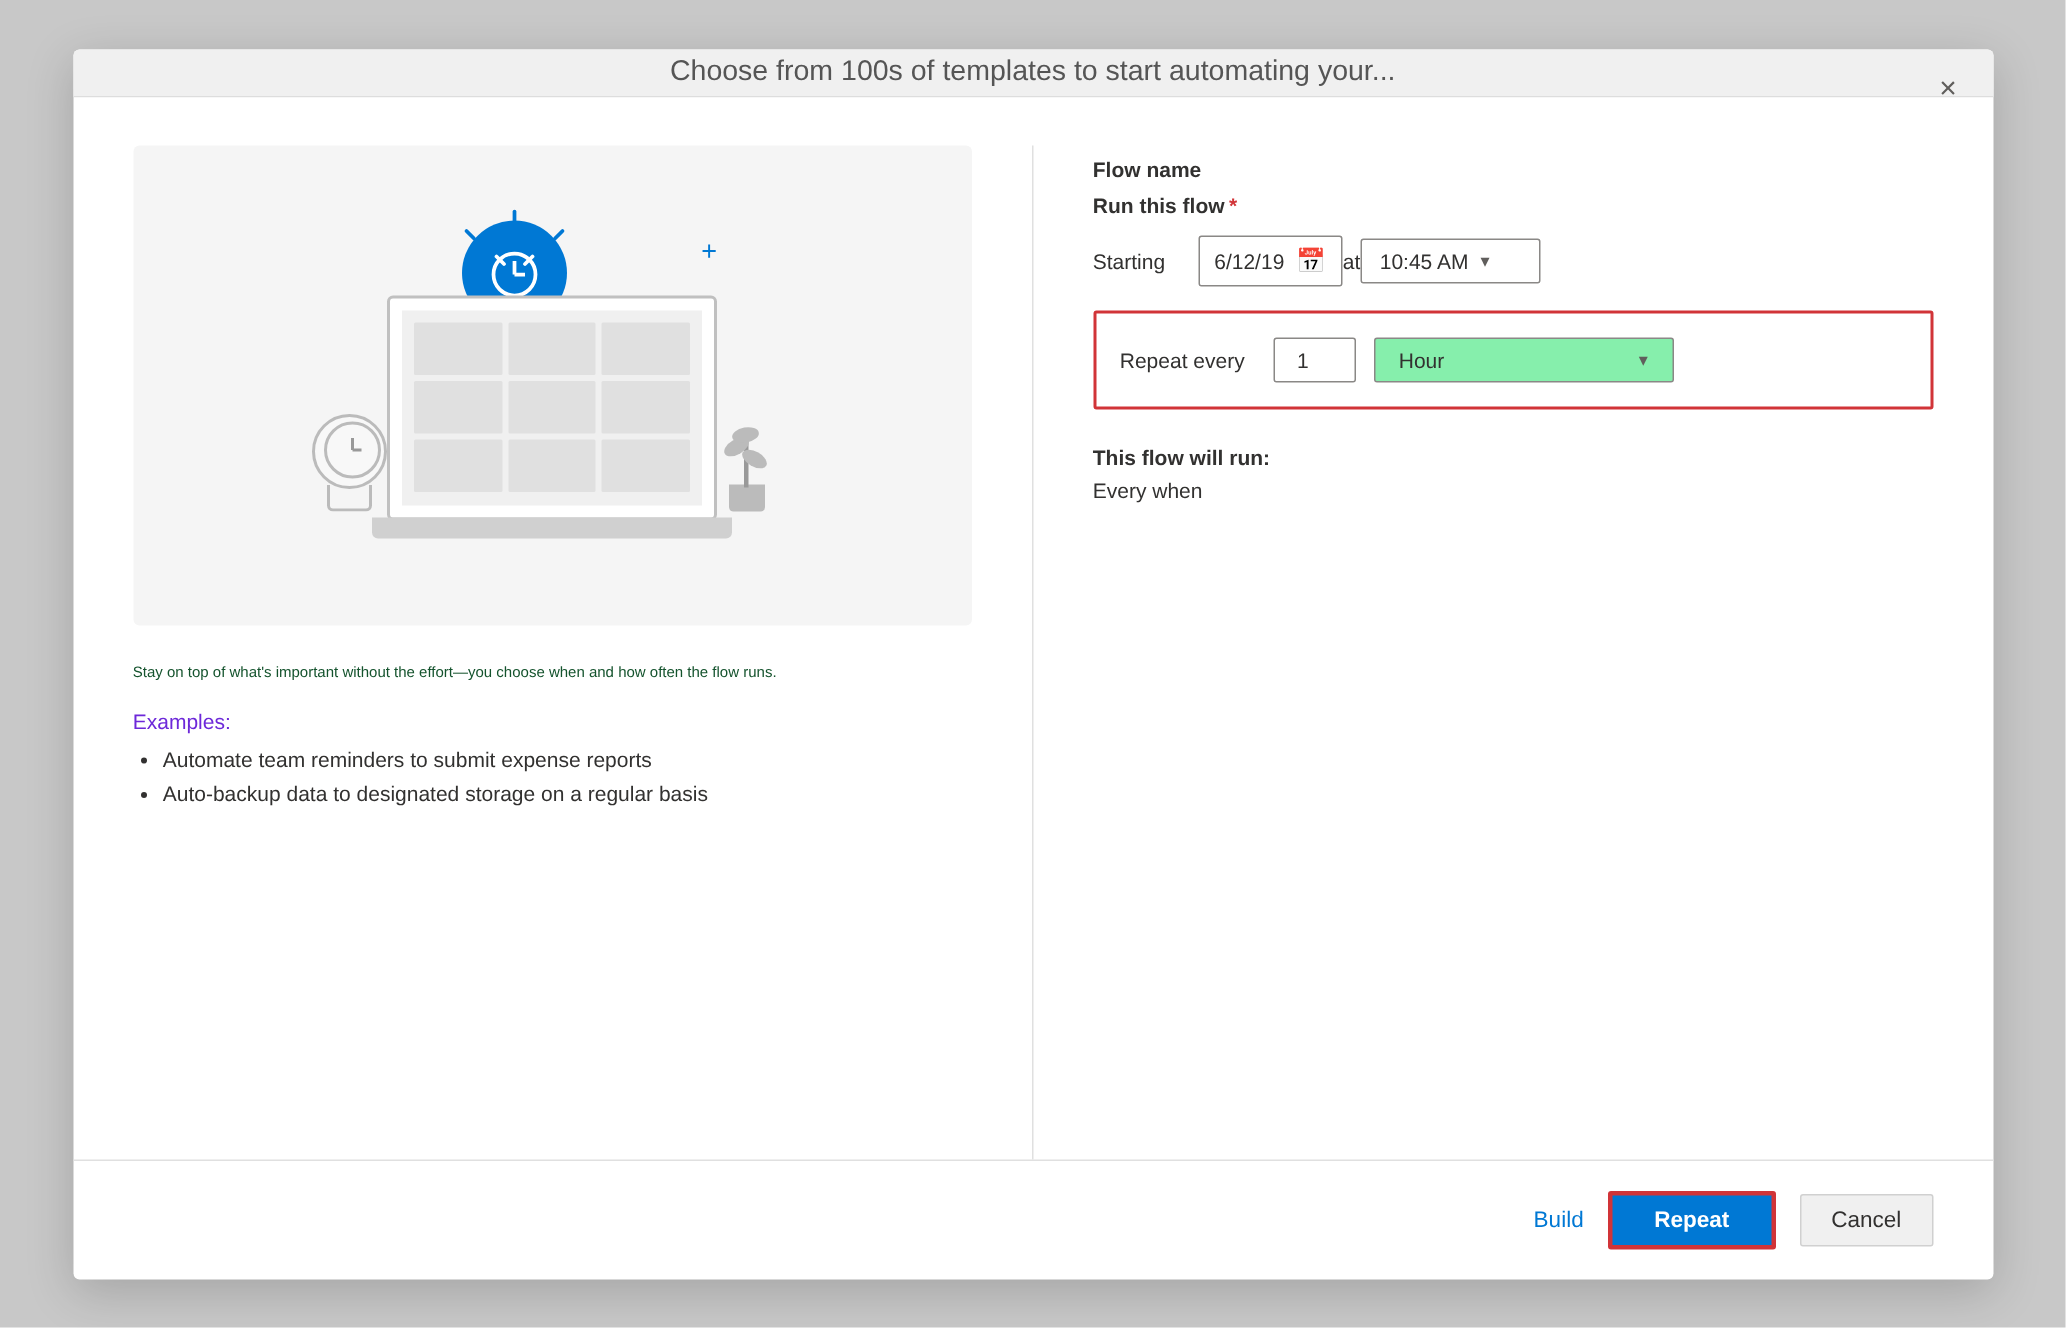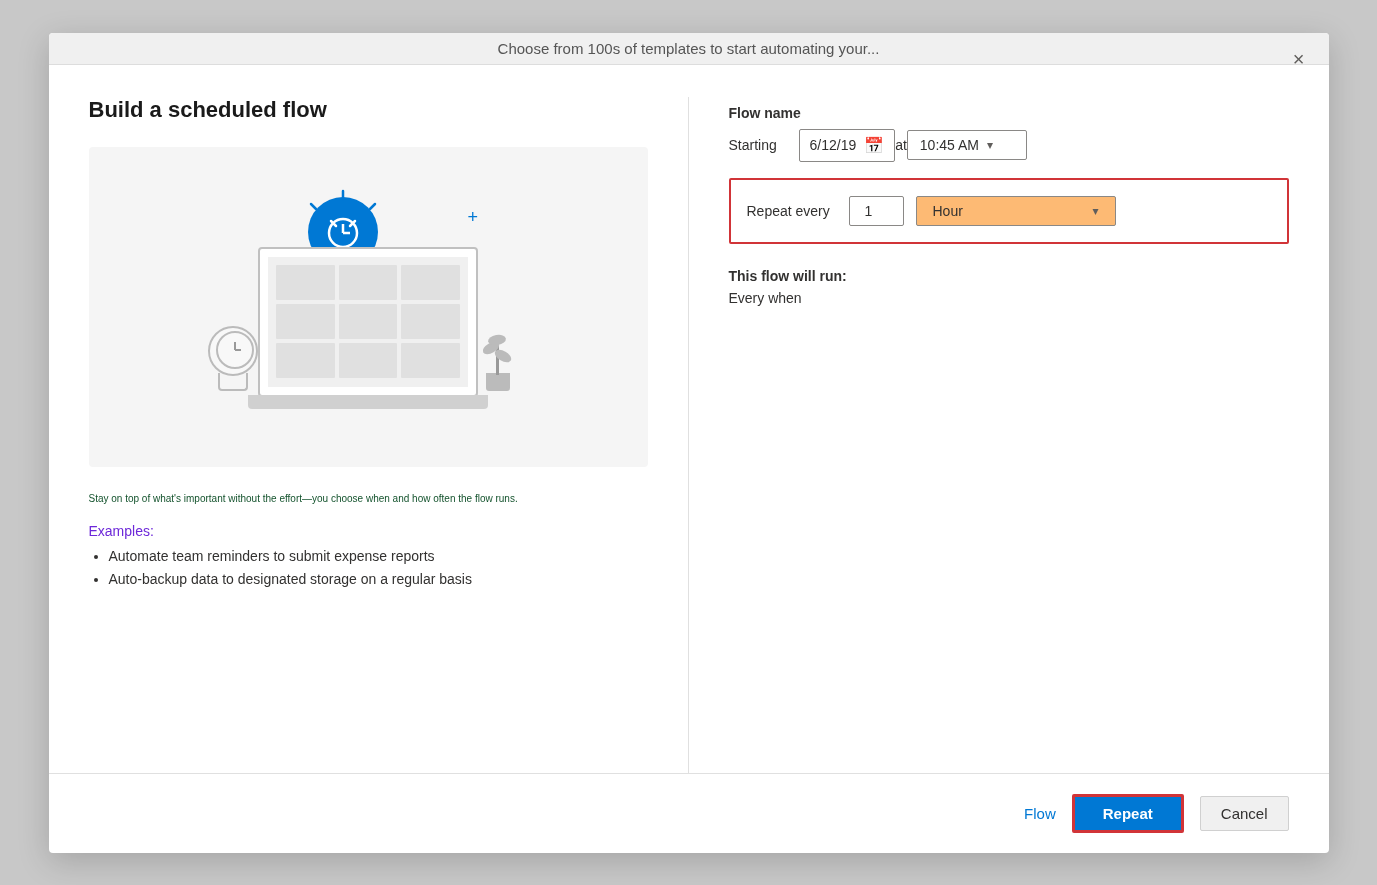--- a/index.html
+++ b/index.html
@@ -21,21 +21,21 @@
       flex-direction: column;
       position: relative;
     }
     .top-bar {
       background: #f0f0f0;
       height: 32px;
       border-radius: 4px 4px 0 0;
       display: flex;
       align-items: center;
       justify-content: center;
-      font-size: 15px;
+      font-size: 19px;
       color: #555;
       border-bottom: 1px solid #ddd;
     }
     .dialog-body {
       display: flex;
       flex: 1;
       padding: 32px 40px 0 40px;
       gap: 40px;
     }
     .left-panel {
@@ -263,21 +263,21 @@
       border: 1px solid #8a8886;
       border-radius: 2px;
       padding: 6px 16px;
       font-size: 14px;
       color: #323130;
       display: flex;
       align-items: center;
       justify-content: space-between;
       gap: 28px;
       min-width: 200px;
-      background: #fdba74;
+      background: #86efac;
       cursor: pointer;
     }
     .flow-will-run {
       font-size: 14px;
       font-weight: 600;
       color: #323130;
       margin-bottom: 6px;
     }
     .flow-will-run-value {
       font-size: 14px;
@@ -354,21 +354,20 @@
 
   <div class="top-bar">
     <span>Choose from 100s of templates to start automating your...</span>
   </div>
 
   <button class="close-btn">×</button>
 
   <div class="dialog-body">
 
     <div class="left-panel">
-      <h1 class="dialog-title">Build a scheduled flow</h1>
 
       <div class="illustration">
         <div class="illus-inner">
 
           <div class="desk-clock">
             <div class="desk-clock-circle">
               <svg width="50" height="50" viewBox="0 0 50 50">
                 <circle cx="25" cy="22" r="18" fill="none" stroke="#bbb" stroke-width="2"></circle>
                 <line x1="25" y1="22" x2="25" y2="14" stroke="#999" stroke-width="2"></line>
                 <line x1="25" y1="22" x2="31" y2="22" stroke="#999" stroke-width="2"></line>
@@ -430,20 +429,23 @@
         <li>Automate team reminders to submit expense reports</li>
         <li>Auto-backup data to designated storage on a regular basis</li>
       </ul>
     </div>
 
     <div class="right-panel">
       
       <div class="field-label">Flow name</div>
 
       
+      <div class="run-section-label">
+        <span>Run this flow</span><span class="required-star">*</span>
+      </div>
 
       
       <div class="starting-row">
         <span class="starting-label">Starting</span>
         <div class="date-input">
           <span>6/12/19</span>
           <span class="calendar-icon">📅</span>
         </div>
         <span class="at-label">at</span>
         <div class="time-select">
@@ -462,17 +464,17 @@
         </div>
       </div>
 
       
       <div class="flow-will-run">This flow will run:</div>
       <div class="flow-will-run-value">Every when</div>
     </div>
   </div>
 
   <div class="dialog-footer">
-    <button class="btn-skip">Flow</button>
+    <button class="btn-skip">Build</button>
     <button class="btn-create">Repeat</button>
     <button class="btn-cancel">Cancel</button>
   </div>
 </div>
 
 </body></html>

